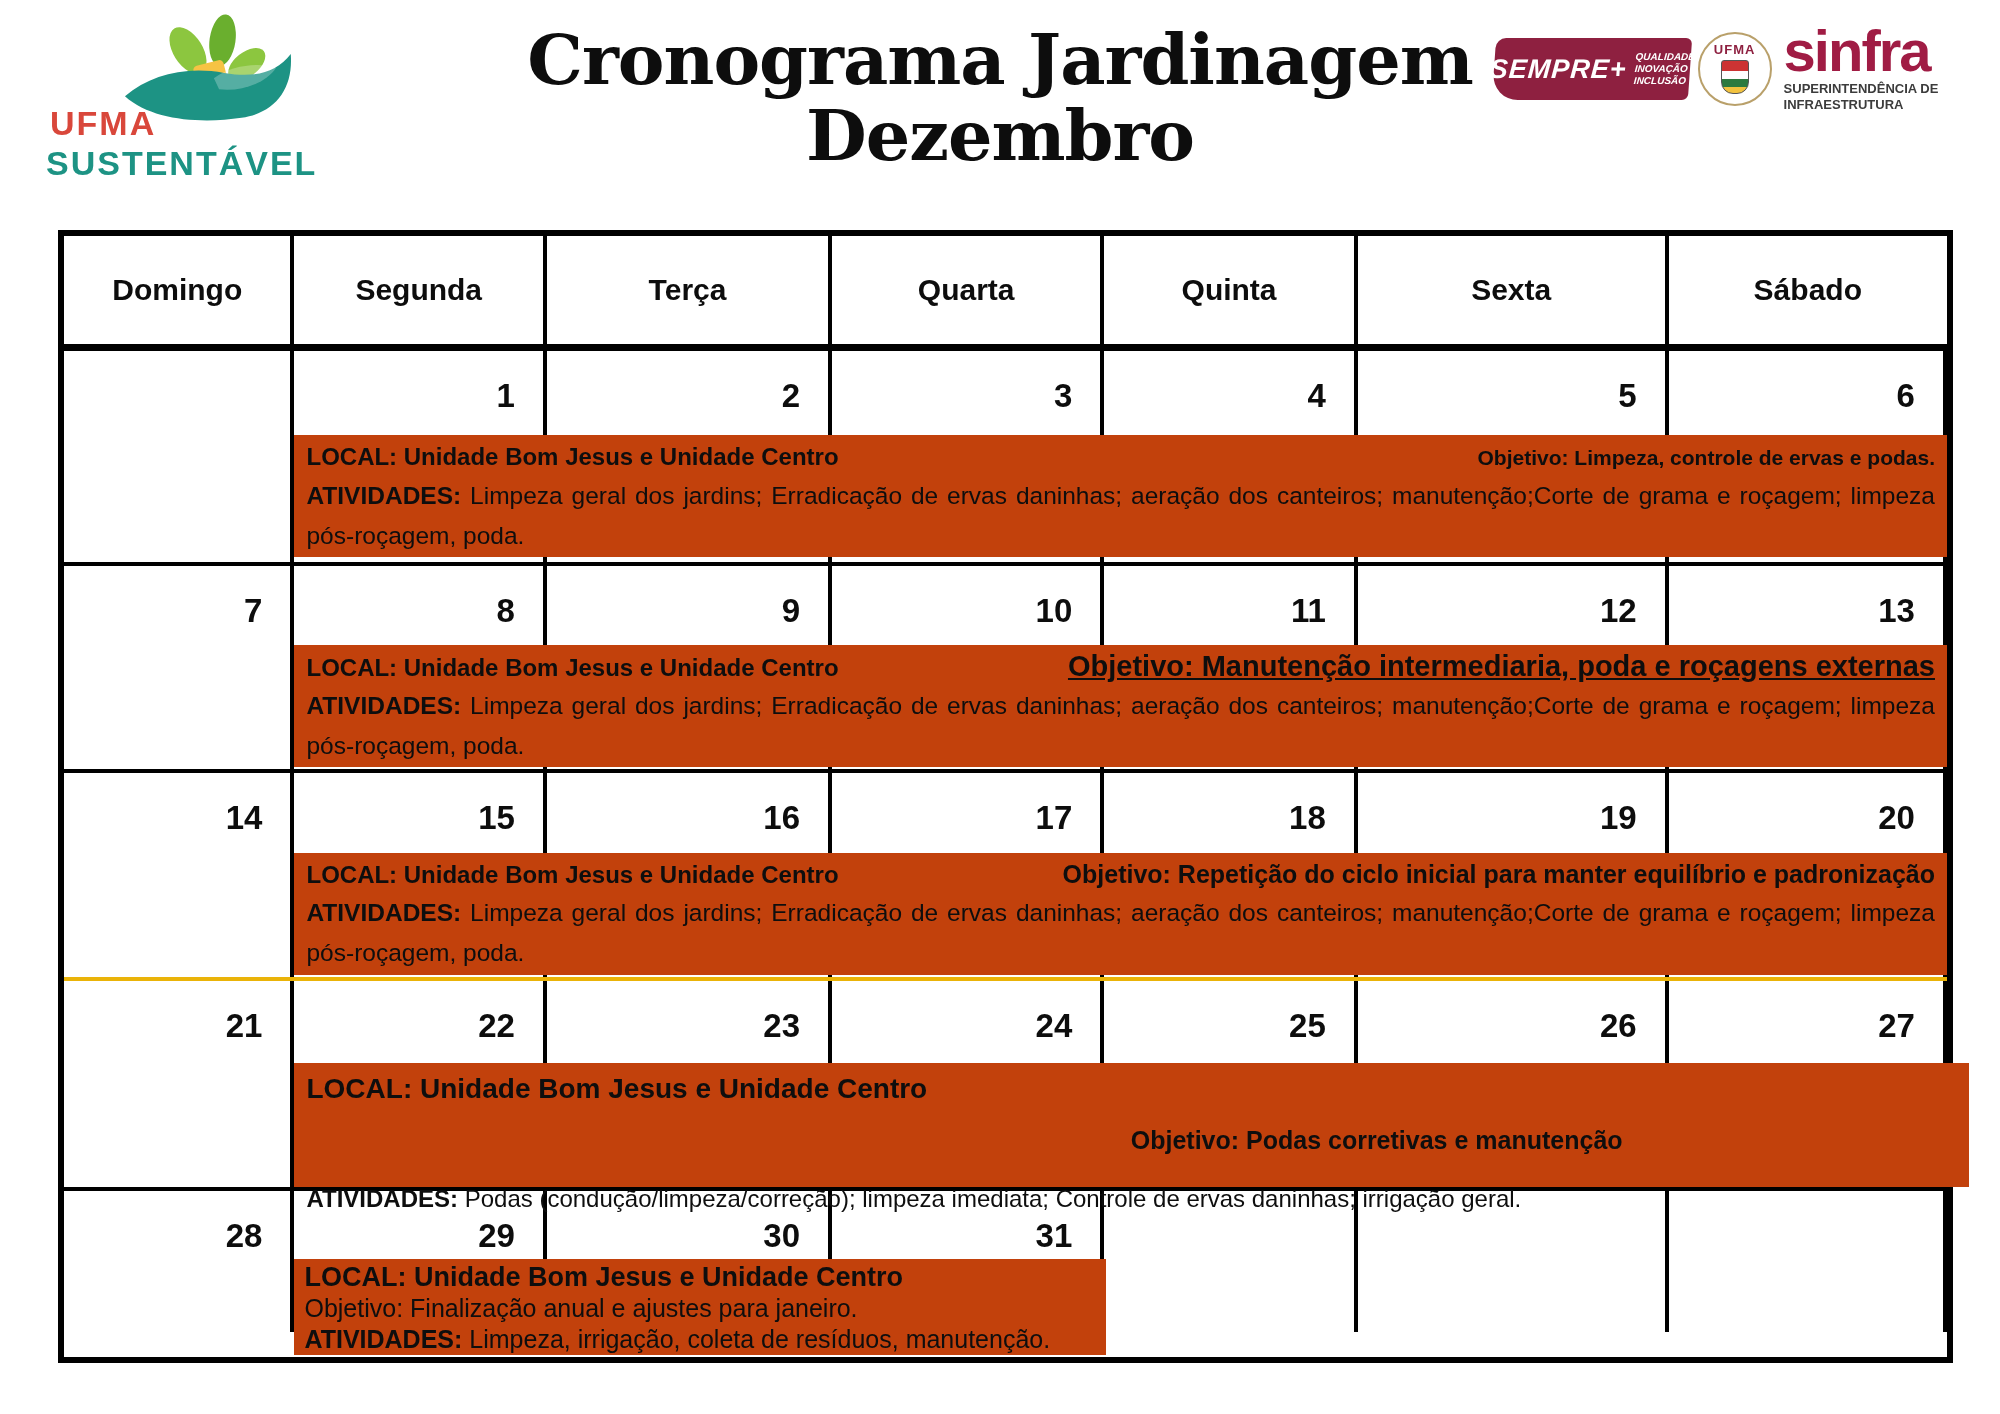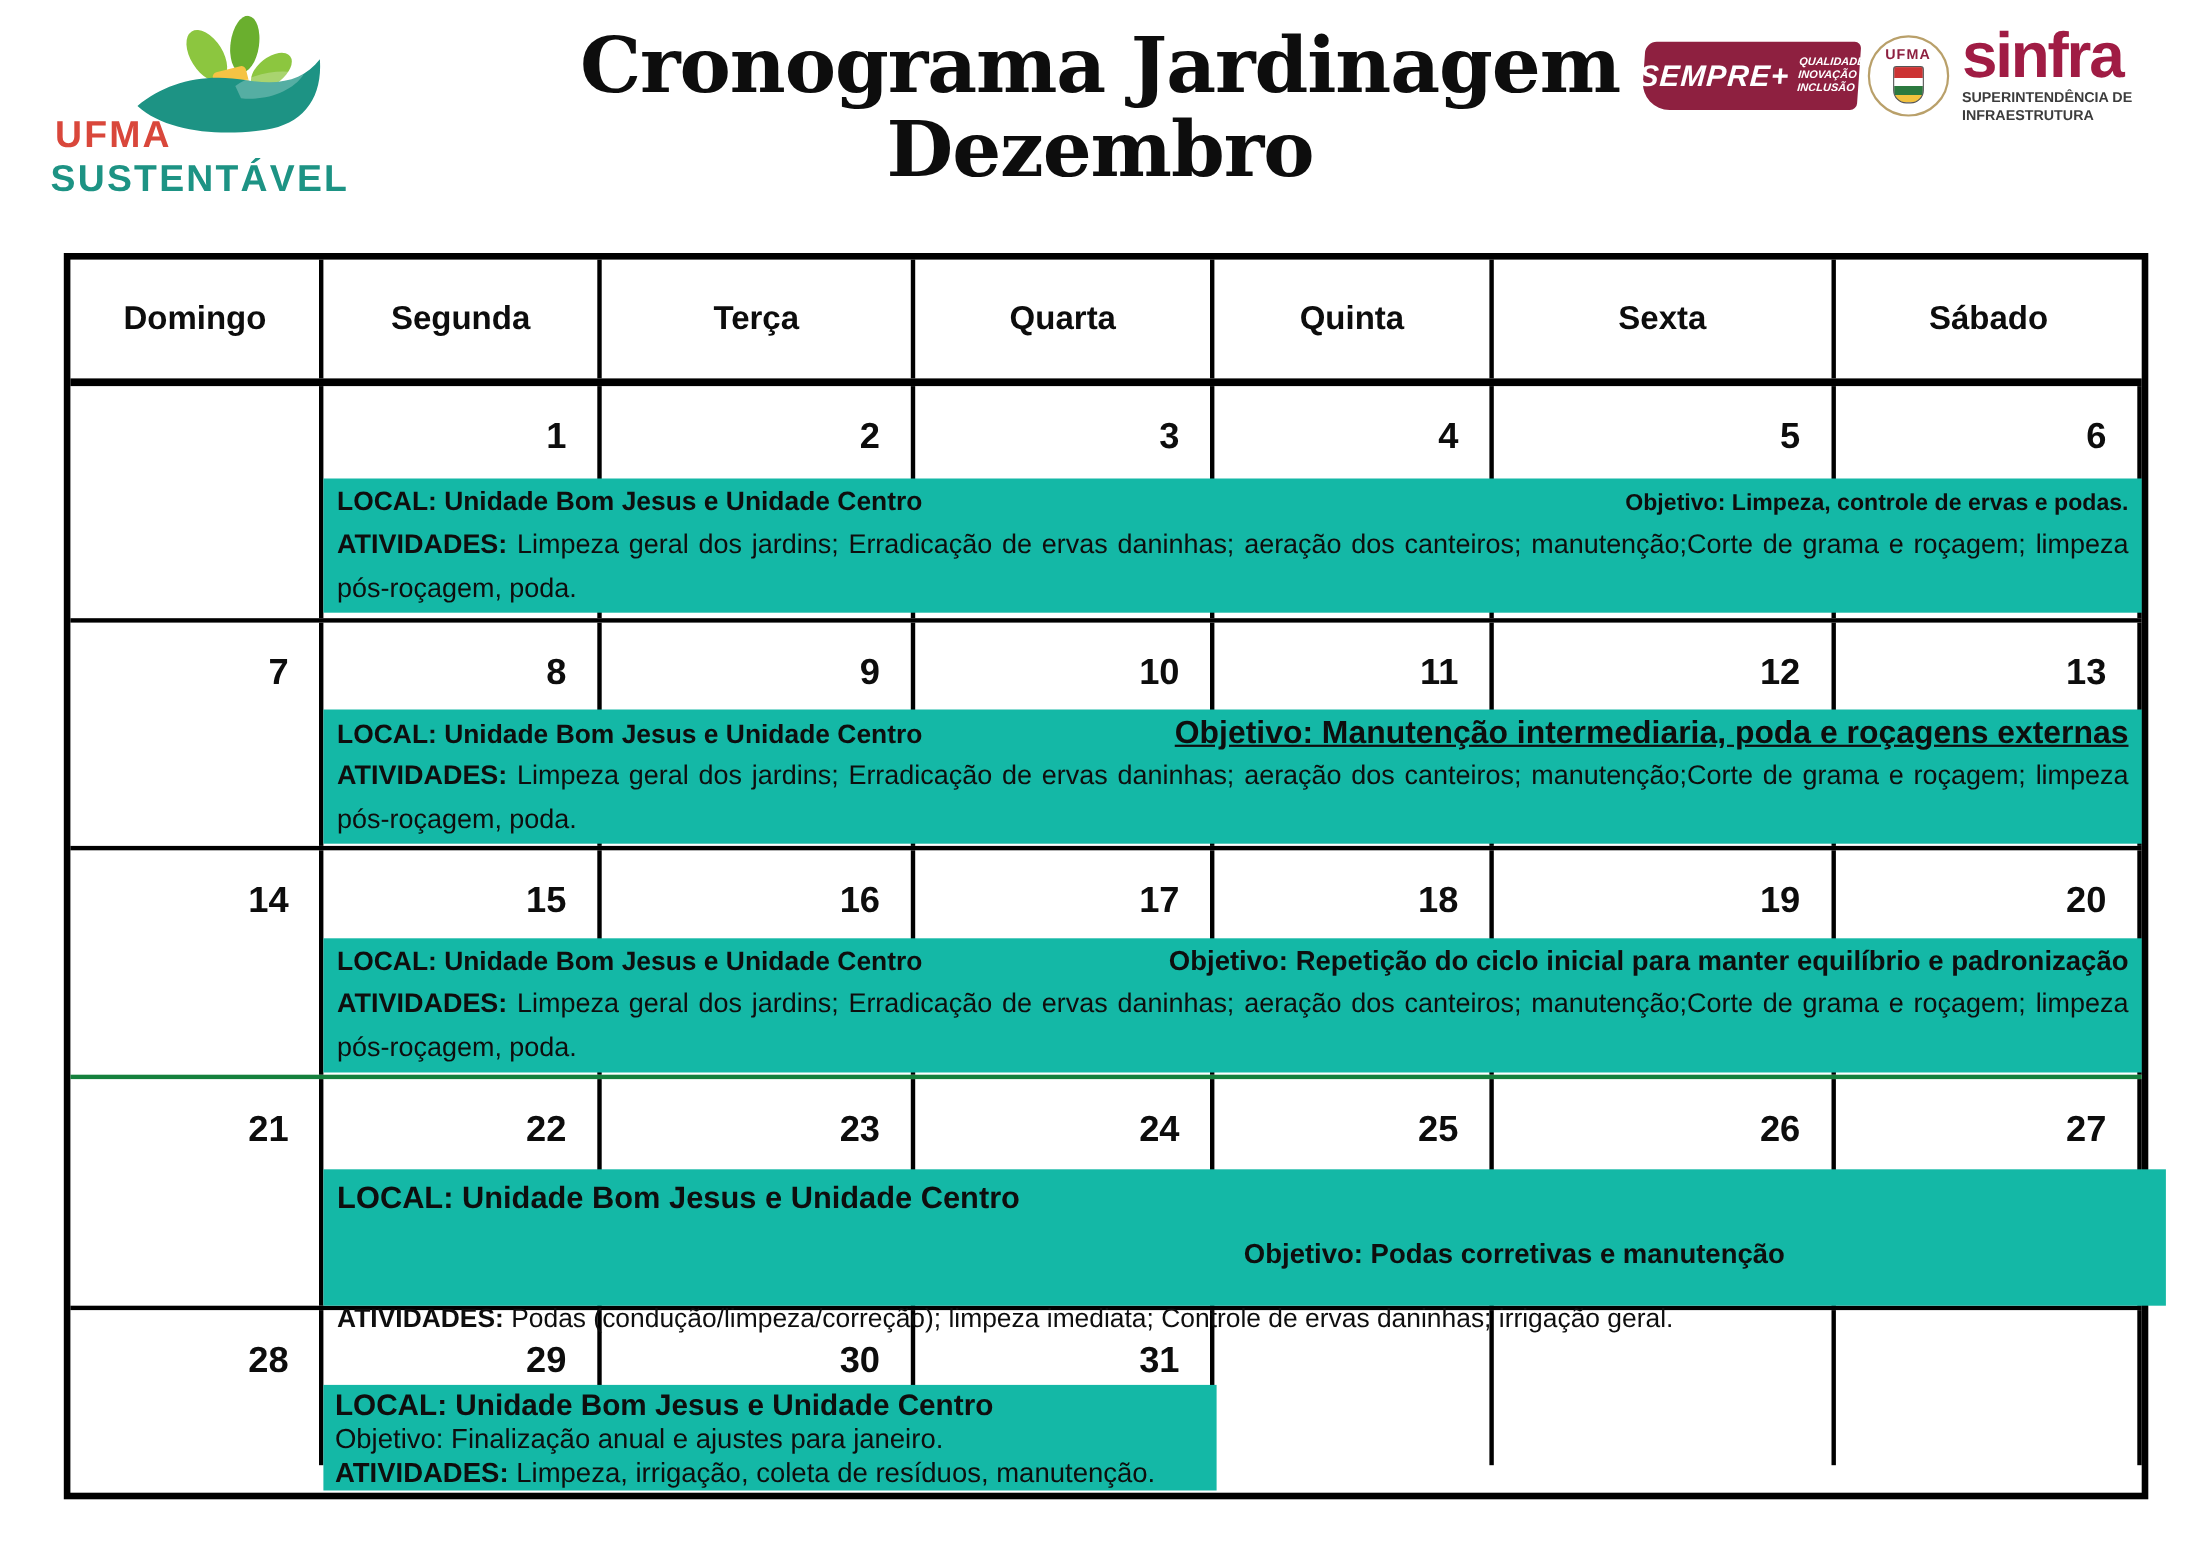--- a/index.html
+++ b/index.html
@@ -34,33 +34,33 @@
   .sinfra-sub { font-size:13px; font-weight:700; color:#3c3c3c; line-height:1.2; margin-top:6px; }
   .campus { margin-top:10px; font-family:"DejaVu Serif","Liberation Serif",serif; font-weight:700; font-size:46px; color:#14212b; letter-spacing:-1px; }
 
   
   .calendar { position:absolute; left:58px; top:230px; width:1895px; height:1133px;
     border:6px solid #000; box-sizing:border-box; background:#fff; }
   .row { display:flex; position:relative; box-sizing:border-box; }
   .row-header { height:115px; border-bottom:7px solid #000; }
   .row-w1 { height:215px; border-bottom:4px solid #000; }
   .row-w2 { height:207px; border-bottom:4px solid #000; }
-  .row-w3 { height:208px; border-bottom:4px solid #15803d; }
+  .row-w3 { height:208px; border-bottom:4px solid #eab308; }
   .row-w4 { height:210px; border-bottom:4px solid #000; }
   .row-w5 { height:141px; }
   .cell { position:relative; box-sizing:border-box; border-right:4px solid #000; }
   .cell:last-child { border-right:none; }
   .c0{width:12.24%;} .c1{width:13.41%;} .c2{width:15.14%;} .c3{width:14.46%;padding-left:30px;}
   .c4{width:13.46%;} .c5{width:16.51%;} .c6{width:14.78%;}
   .dayname { position:absolute; inset:0; display:flex; align-items:center; justify-content:center;
     font-weight:700; font-size:30px; color:#0d0d0d; }
   .date { position:absolute; top:26px; right:28px; font-weight:700; font-size:33px; color:#0d0d0d; }
 
   
-  .band { position:absolute; left:12.24%; background:#14b8a6; box-sizing:border-box; z-index:2; color:#0e0e0e; }
+  .band { position:absolute; left:12.24%; background:#c2410c; box-sizing:border-box; z-index:2; color:#0e0e0e; }
   .band-wide { right:0; }
   .band-w1 { top:84px; height:122px; padding:3px 12px 0 12px; }
   .band-w2 { top:79px; height:122px; padding:3px 12px 0 12px; }
   .band-w3 { top:80px; height:122px; padding:3px 12px 0 12px; }
   .band-w4 { top:82px; height:124px; right:-22px; padding:8px 14px 0 12px; }
   .band-w5 { top:68px; height:96px; width:43.1%; padding:2px 10px 0 10px; }
 
   .line1 { display:flex; justify-content:space-between; align-items:baseline; font-weight:700; }
   .w1 .line1 { font-size:24px; line-height:37px; }
   .w1 .line1 .obj { font-size:21px; }

